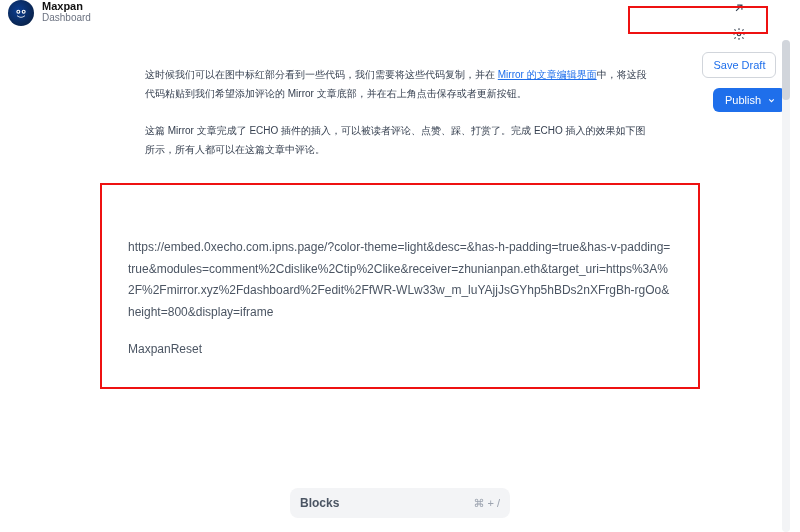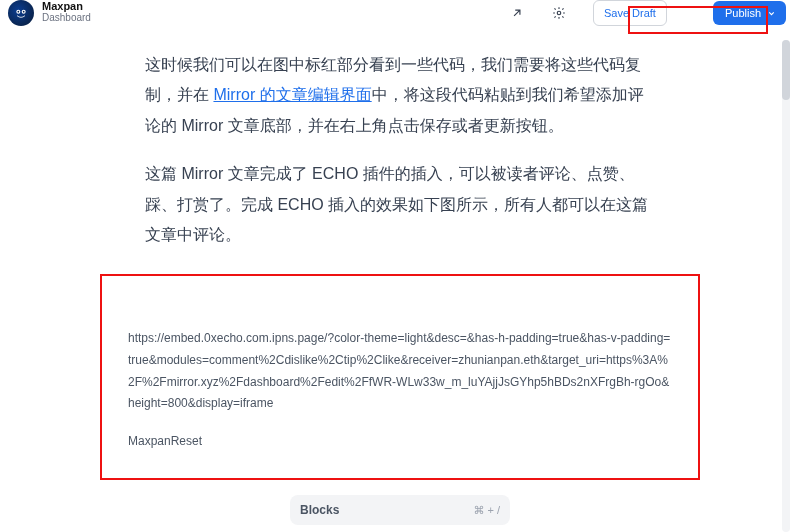--- a/index.html
+++ b/index.html
@@ -4,39 +4,39 @@
 <style>
   * { box-sizing: border-box; margin: 0; padding: 0; }
   html, body { width: 800px; height: 532px; font-family: -apple-system, BlinkMacSystemFont, "Segoe UI", Helvetica, Arial, sans-serif; background: #fff; color: #111; overflow: hidden; position: relative; }
   .header { height: 40px; display: flex; align-items: flex-start; padding: 0 8px; border-bottom: 0; }
   .avatar { width: 26px; height: 26px; border-radius: 50%; background: radial-gradient(circle at 40% 40%, #0b3d91 0%, #0a2550 70%); display: flex; align-items: center; justify-content: center; margin-right: 8px; }
   .avatar svg { width: 16px; height: 16px; }
   .site-meta { flex: 0 0 auto; line-height: 1.1; }
   .site-name { font-size: 11px; font-weight: 700; color: #111; }
   .site-sub { font-size: 10px; color: #6b7280; }
   .spacer { flex: 1 1 auto; }
-  .header-actions { display: flex; align-items: center; gap: 26px; padding-right: 6px; }
+  .header-actions { display: flex; align-items: center; gap: 10px; padding-right: 6px; flex-direction: column; }
   .icon-btn { width: 16px; height: 16px; display: flex; align-items: center; justify-content: center; color: #374151; cursor: pointer; }
   .btn-draft { font-size: 11px; color: #1f6feb; background: #fff; border: 1px solid #d1d5db; border-radius: 6px; padding: 6px 10px; cursor: pointer; }
   .btn-publish { font-size: 11px; color: #fff; background: #1f6feb; border: none; border-radius: 6px; padding: 6px 10px 6px 12px; display: flex; align-items: center; gap: 6px; cursor: pointer; margin-left: 20px; }
   .btn-publish .chev { width: 9px; height: 9px; }
   .red-box-header { position: absolute; right: 32px; top: 6px; width: 140px; height: 28px; border: 2px solid #e11; pointer-events: none; }
 
   .content { position: relative; height: calc(532px - 40px); overflow: hidden; }
   .scroll-track { position: absolute; right: 10px; top: 0; width: 8px; height: 100%; background: #f3f4f6; border-radius: 4px; }
   .scroll-thumb { position: absolute; right: 10px; top: 0; width: 8px; height: 60px; background: #d1d5db; border-radius: 4px; cursor: pointer; }
 
-  .article { width: 510px; margin: 0 auto; padding-top: 10px; font-size: 16px; line-height: 1.9; color: #374151; }
+  .article { width: 510px; margin: 15px auto; padding-top: 10px; font-size: 10px; line-height: 1.9; color: #374151; }
   .article p { margin-bottom: 18px; }
   .article a, .link-span { color: #1f6feb; text-decoration: underline; cursor: pointer; }
 
   .embed-box { border: 2px solid #e11; width: 600px; margin: 24px auto 0; padding: 52px 26px 26px 26px; font-size: 12px; color: #4b5563; line-height: 1.8; word-break: break-all; }
   .embed-actions { margin-top: 16px; font-size: 12px; color: #4b5563; }
 
-  .blocks-pill { position: absolute; bottom: 7px; left: 50%; transform: translateX(-50%); width: 220px; height: 30px; background: #f3f4f6; border-radius: 8px; display: flex; align-items: center; padding: 0 10px; font-size: 12px; color: #4b5563; }
+  .blocks-pill { position: absolute; bottom: 14px; left: 50%; transform: translateX(-50%); width: 220px; height: 30px; background: #f3f4f6; border-radius: 8px; display: flex; align-items: center; padding: 0 10px; font-size: 12px; color: #4b5563; }
   .blocks-pill .label { font-weight: 600; }
   .blocks-pill .right { margin-left: auto; display: flex; align-items: center; gap: 6px; color: #9ca3af; font-size: 11px; }
 </style>
 </head>
 <body>
 
 <div class="header">
   <div class="avatar">
     <svg viewBox="0 0 24 24">
         <circle cx="8" cy="10" r="3" fill="#fff"></circle>

